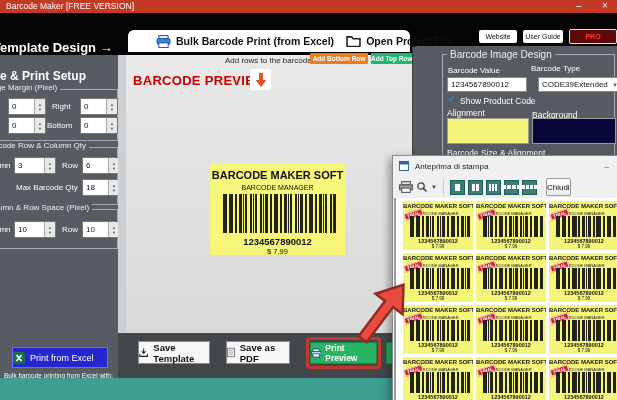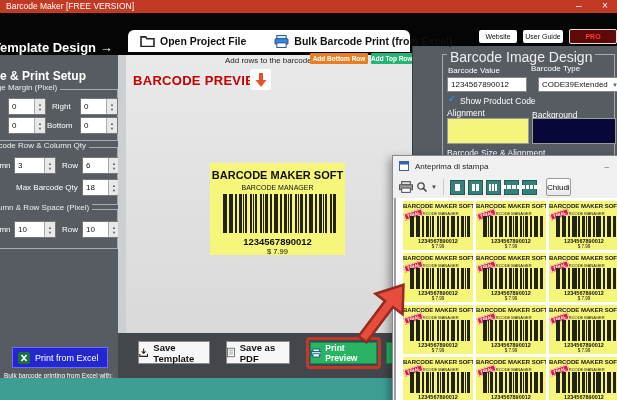--- a/index.html
+++ b/index.html
@@ -18,21 +18,21 @@
   #sidebar{left:0;top:55px;width:118px;height:323px;background:#575c62;}
   #sidebar .hd{left:-22px;top:14px;font-size:12px;font-weight:bold;color:#fff;white-space:nowrap;}
   .grp{border:1px solid #a7abaf;}
   .grp-title{font-size:8px;color:#eee;background:#575c62;padding:0 3px;white-space:nowrap;}
   .lbl{font-size:8px;color:#fff;white-space:nowrap;}
   .spin{background:#fff;border:1px solid #777;height:15px;display:flex;align-items:center;}
   .spin .v{flex:1;font-size:8px;color:#111;padding-left:3px;}
   .spin .ud{width:10px;height:100%;background:#e8e8e8;border-left:1px solid #aaa;display:flex;flex-direction:column;
             align-items:center;justify-content:center;font-size:4px;color:#555;line-height:5px;}
   #excel-btn{left:12px;top:292px;width:96px;height:21px;background:#2426cf;border:1px solid #6b6bff;
-             color:#fff;font-size:9px;display:flex;align-items:center;gap:5px;padding-left:5px;box-sizing:border-box;}
+             color:#fff;font-size:9px;display:flex;align-items:center;gap:5px;box-sizing:border-box;}
   .foot{font-size:6.5px;color:#fff;white-space:nowrap;}
   
   #center-strip{left:118px;top:55px;width:8px;height:278px;background:#cdd0d2;}
   #center{left:126px;top:55px;width:286px;height:278px;background:linear-gradient(#e9e9e9,#d9d9d9);}
   #tabbar{left:128px;top:30px;width:282px;height:22px;background:#fff;border-radius:6px 6px 0 0;
           display:flex;align-items:center;z-index:5;}
   .tab{display:flex;align-items:center;gap:5px;font-size:10.5px;font-weight:bold;color:#111;white-space:nowrap;}
   #addrow-label{left:225px;top:56px;font-size:8px;color:#222;}
   .mini-btn{height:11px;color:#fff;font-size:6.5px;font-weight:bold;text-align:center;line-height:11px;
             border-radius:1px;overflow:hidden;white-space:nowrap;}
@@ -205,33 +205,33 @@
       <span>Print from Excel</span>
     </div>
     <div class="abs foot" style="left:4px;top:317px;">Bulk barcode printing from Excel with:</div>
     <div class="abs foot" style="left:-4px;top:326px;">company, prod name, barcode value, price</div>
   </div>
 
   <div id="center-strip" class="abs"></div>
   <div id="center" class="abs"></div>
 
   <div id="tabbar" class="abs">
-    <div class="tab" style="margin-left:12px;">
-      <svg width="15" height="12" viewBox="0 0 16 13">
-          <path d="M1 2 h5 l1.5 2 H15 v8.5 H1 z" fill="none" stroke="#222" stroke-width="1.7"></path>
-        </svg>
-      <span>Open Project File</span>
-    </div>
     <div class="tab" style="margin-left:28px;">
       <svg width="15" height="13" viewBox="0 0 16 14">
           <rect x="3" y="0.5" width="10" height="4" fill="#dce9f7" stroke="#1a4f9c"></rect>
           <rect x="1" y="4" width="14" height="6" rx="1" fill="#3d85d8" stroke="#1a4f9c"></rect>
           <rect x="3" y="8.5" width="10" height="5" fill="#fff" stroke="#1a4f9c"></rect>
         </svg>
       <span>Bulk Barcode Print (from Excel)</span>
+    </div>
+    <div class="tab" style="margin-left:12px;">
+      <svg width="15" height="12" viewBox="0 0 16 13">
+          <path d="M1 2 h5 l1.5 2 H15 v8.5 H1 z" fill="none" stroke="#222" stroke-width="1.7"></path>
+        </svg>
+      <span>Open Project File</span>
     </div>
   </div>
 
   <div id="addrow-label" class="abs">Add rows to the barcode</div>
   <div class="abs mini-btn" style="left:310px;top:53px;width:58px;background:#e87e22;">Add Bottom Row</div>
   <div class="abs mini-btn" style="left:371px;top:53px;width:41px;background:#22b573;">Add Top Row</div>
 
   <div id="preview-title" class="abs">BARCODE PREVIEW</div>
   <div id="dn-arrow-box" class="abs">
     <svg width="12" height="14" viewBox="0 0 12 14">
@@ -271,21 +271,21 @@
         <rect x="0.5" y="3.5" width="12" height="4.5" fill="#bcd9ef" stroke="#0e4d7a"></rect>
         <rect x="2.5" y="6.5" width="8" height="4" fill="#fff" stroke="#0e4d7a"></rect>
       </svg>
     <span>Print Preview</span>
   </div>
   <div id="next-btn-sliver" class="abs"></div>
   <div id="teal" class="abs"></div>
 
   <div id="rightpanel" class="abs">
     <div class="abs grp" style="left:29px;top:8px;width:171px;height:100px;"></div>
-    <div class="abs grp-title" style="left:34px;top:3px;font-size:14px;">Barcode Image Design</div>
+    <div class="abs grp-title" style="left:34px;top:3px;font-size:10px;">Barcode Image Design</div>
     <div class="abs lbl" style="left:35px;top:20px;">Barcode Value</div>
     <div class="abs inp" style="left:34px;top:31px;width:80px;">
         <span>1234567890012</span>
       </div>
     <div class="abs lbl" style="left:118px;top:18px;">Barcode Type</div>
     <div class="abs inp" style="left:117px;top:31px;width:84px;margin-left:8px;">
         <span>CODE39Extended</span>
         <span class="combo-arrow">▼</span>
       </div>
     <div class="abs chk" style="left:35px;top:48px;">✔</div>

